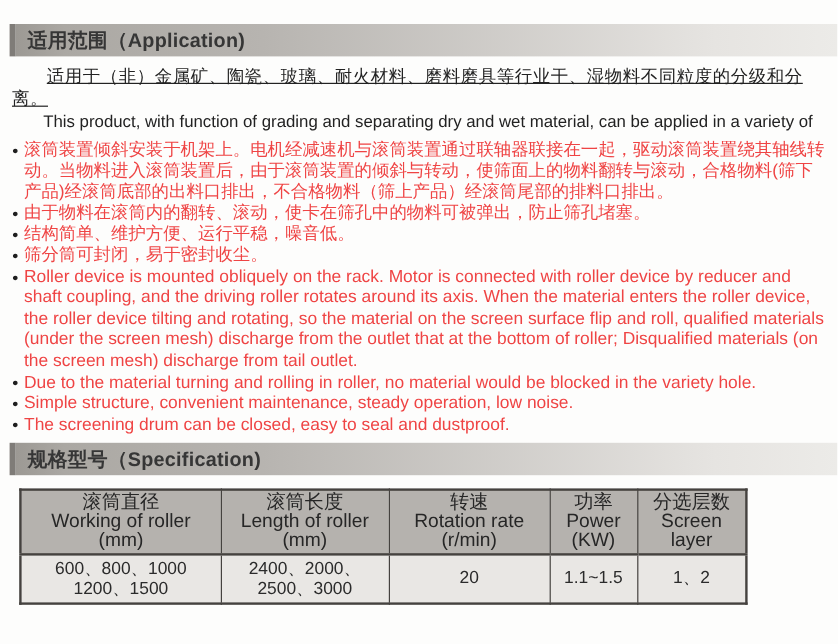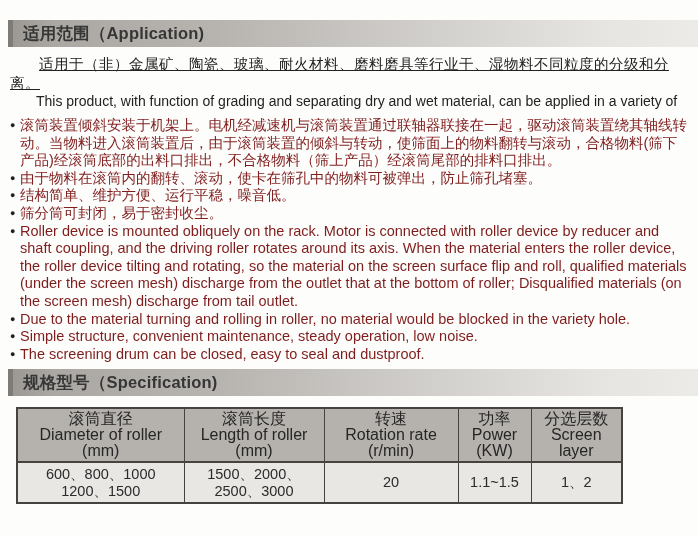--- a/index.html
+++ b/index.html
@@ -39,21 +39,21 @@
 
   
   .bullets {
     height:252px;
     margin:6px 8px 0 10px;
     overflow:hidden;
     font-size:14.5px; line-height:17.6px;
   }
   .bullet-item { display:flex; align-items:flex-start; }
   .blt { flex:0 0 10px; font-size:9px; line-height:17.6px; color:#1f1f1f; }
-  .btxt { flex:1; color:#7f1d1d; }
+  .btxt { flex:1; color:#ef4444; }
 
   
   .spec-table {
     margin:11px 0 0 16px;
     border-collapse:collapse;
     table-layout:fixed;
     width:605px;
     border:2px solid #45423f;
   }
   .spec-table th, .spec-table td {
@@ -132,21 +132,21 @@
       <col style="width:167px">
       <col style="width:140px">
       <col style="width:134px">
       <col style="width:73px">
       <col style="width:91px">
     </colgroup>
     <thead>
       <tr>
         <th>
           <div>滚筒直径</div>
-          <div>Diameter of roller</div>
+          <div>Working of roller</div>
           <div>(mm)</div>
         </th>
         <th>
           <div>滚筒长度</div>
           <div>Length of roller</div>
           <div>(mm)</div>
         </th>
         <th>
           <div>转速</div>
           <div>Rotation rate</div>
@@ -163,21 +163,21 @@
         </th>
       </tr>
     </thead>
     <tbody>
       <tr>
         <td>
           <div>600、800、1000</div>
           <div>1200、1500</div>
         </td>
         <td>
-          <div>1500、2000、</div>
+          <div>2400、2000、</div>
           <div>2500、3000</div>
         </td>
         <td>20</td>
         <td>1.1~1.5</td>
         <td>1、2</td>
       </tr>
     </tbody>
   </table>
 
 </div>

